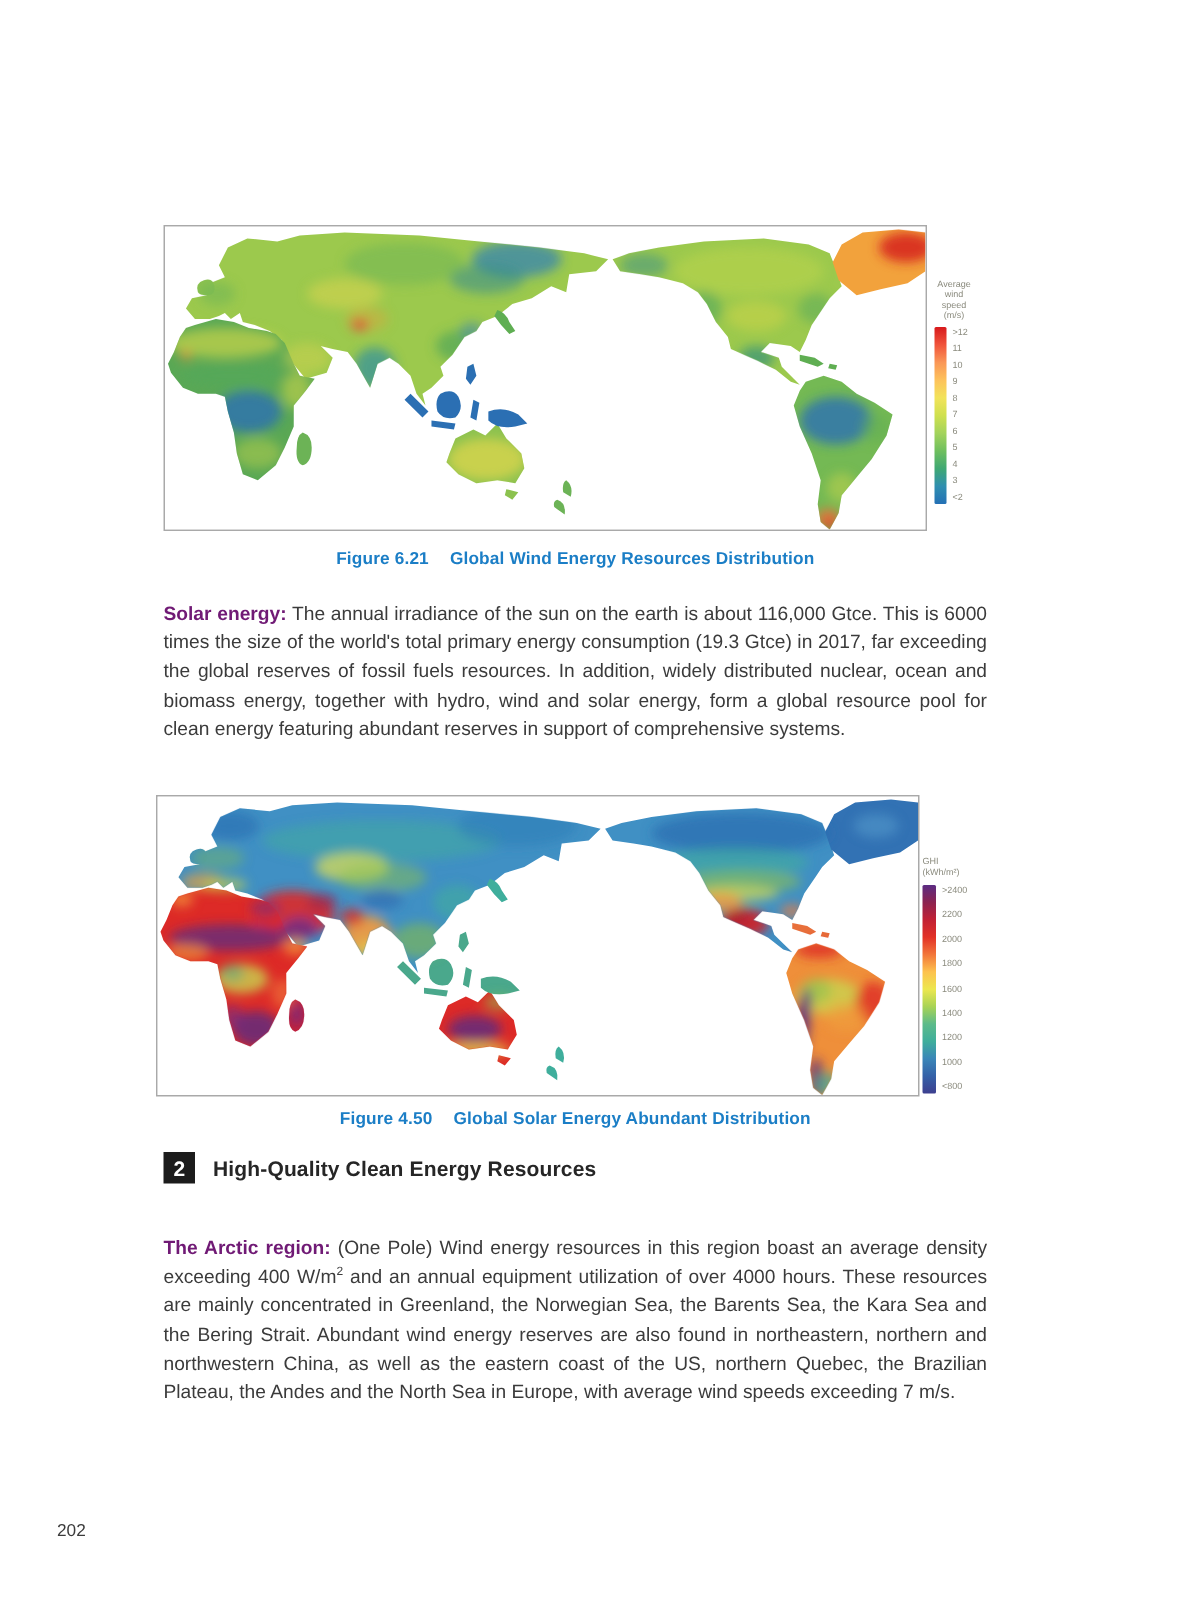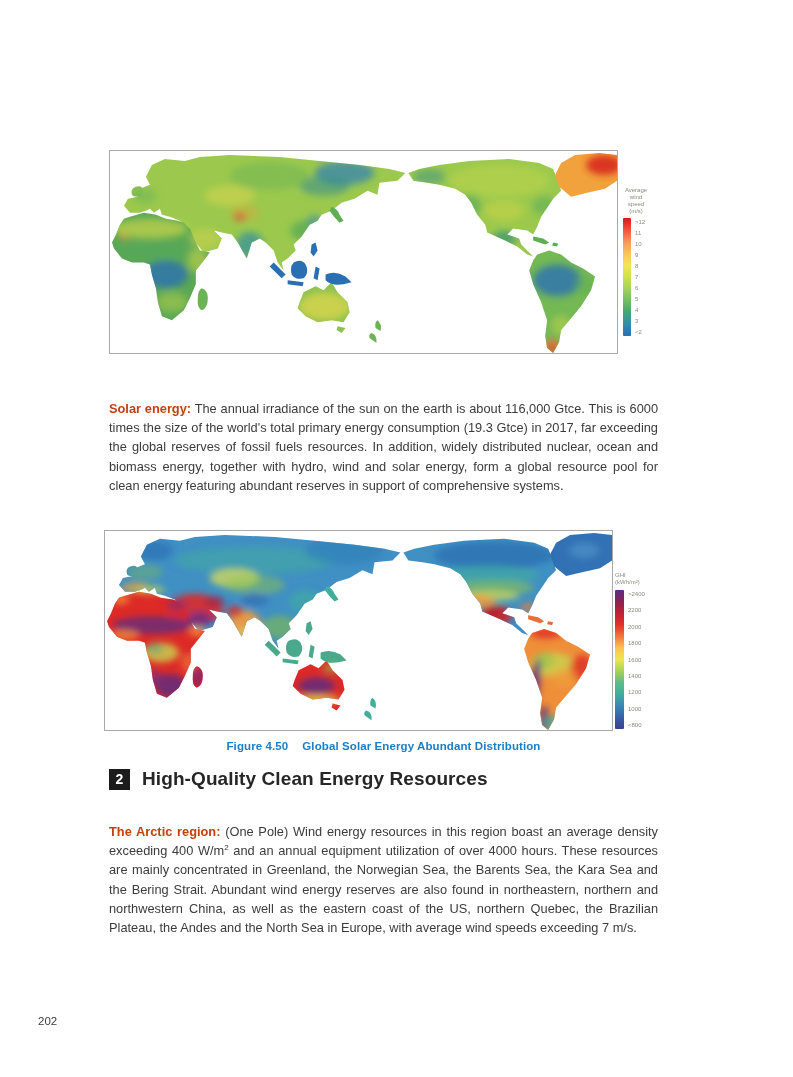--- a/index.html
+++ b/index.html
@@ -35,35 +35,35 @@
     font-weight:bold; font-size:11.5px; color:#1b7ec6; letter-spacing:0.1px;
   }
   #caption-wind  { top:367px; }
   #caption-solar { top:740px; }
   .fig-caption .cap-label { margin-right:14px; }
 
   .body-par {
     position:absolute; left:109px; width:549px;
     font-size:12.8px; line-height:19.2px; color:#3b3b3b; text-align:justify;
   }
-  .body-par b { color:#c2410c; }
+  .body-par b { color:#701a75; }
   #par-solar  { top:399px; }
   #par-clean  { top:804px; }
   #par-arctic { top:822px; }
   sup { font-size:8px; line-height:0; }
 
   .section-header {
     position:absolute; left:109px; top:768px; display:flex; align-items:center;
   }
   .section-num {
     width:21px; height:21px; background:#1c1c1c; color:#ffffff;
     font-weight:bold; font-size:14px; display:flex; align-items:center; justify-content:center;
   }
   .section-title {
-    margin-left:12px; font-weight:bold; font-size:19px; color:#262626; letter-spacing:0.1px;
+    margin-left:12px; font-weight:bold; font-size:14px; color:#262626; letter-spacing:0.1px;
   }
 
   .page-number {
     position:absolute; left:38px; top:1015px; font-size:11.5px; color:#3b3b3b;
   }
 </style>
 </head>
 <body>
 
 <svg width="0" height="0" style="position:absolute" aria-hidden="true">
@@ -176,20 +176,23 @@
           <span>7</span>
           <span>6</span>
           <span>5</span>
           <span>4</span>
           <span>3</span>
           <span>&lt;2</span>
         </div>
     </div>
   </div>
 
+  <div class="fig-caption" id="caption-wind">
+    <span class="cap-label">Figure 6.21</span><span>Global Wind Energy Resources Distribution</span>
+  </div>
 
   <p class="body-par" id="par-solar"><b>Solar energy:</b><span> The annual irradiance of the sun on the earth is about 116,000 Gtce. This is 6000 times the size of the world's total primary energy consumption (19.3 Gtce) in 2017, far exceeding the global reserves of fossil fuels resources. In addition, widely distributed nuclear, ocean and biomass energy, together with hydro, wind and solar energy, form a global resource pool for clean energy featuring abundant reserves in support of comprehensive systems.</span></p>
 
   <div class="map-frame" id="solar-frame">
     <svg viewBox="0 0 508 203" preserveAspectRatio="none">
       <defs>
         <clipPath id="land2">
           <use href="#g-eurasia"></use>
             <use href="#g-uk"></use>
             <use href="#g-africa"></use>

